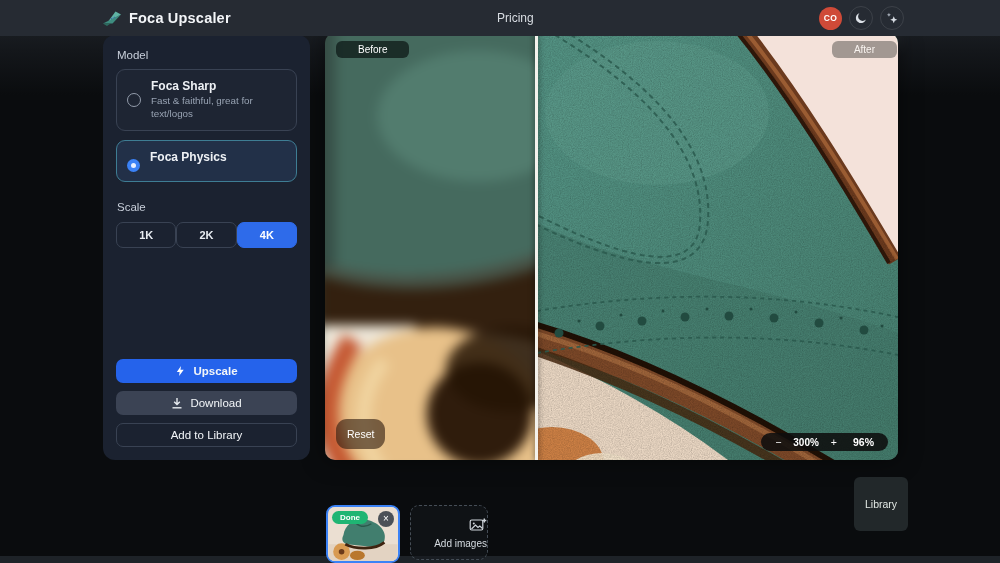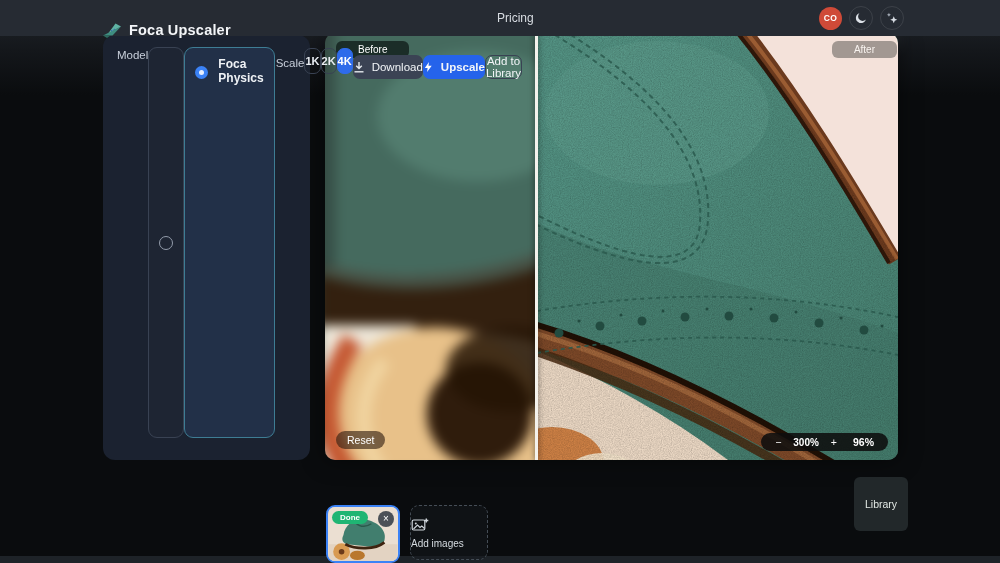--- a/index.html
+++ b/index.html
@@ -6,38 +6,38 @@
   html,body { background:#000; }
   .app {
     position:relative; width:1000px; height:563px; overflow:hidden;
     font-family:"Liberation Sans",sans-serif;
     background:linear-gradient(180deg,#22262d 0px,#14171b 50px,#0a0c0e 95px,#0a0c0e 100%);
   }
   button { font-family:inherit; cursor:pointer; }
 
   
   .header { position:absolute; left:0; top:0; width:1000px; height:36px; background:#262b33; z-index:5; }
-  .brand { position:absolute; left:102px; top:12px; height:36px; display:flex; align-items:center; gap:7px; }
+  .brand { position:absolute; left:102px; top:0; height:36px; display:flex; align-items:center; gap:7px; }
   .app-title { font-size:14.5px; font-weight:700; color:#f3f5f8; letter-spacing:.2px; }
   .nav-pricing { position:absolute; left:497px; top:11px; font-size:12px; color:#d8dce2; }
   .header-right { position:absolute; right:96px; top:6px; display:flex; align-items:center; gap:7px; }
   .avatar { width:23px; height:23px; border-radius:50%; background:#cf4a38; color:#fff; font-size:8.5px;
             font-weight:700; display:flex; align-items:center; justify-content:center; letter-spacing:.3px; }
   .icon-btn { width:24px; height:24px; border-radius:50%; background:transparent; border:1px solid rgba(255,255,255,.10);
               display:flex; align-items:center; justify-content:center; }
 
   
   .glow { position:absolute; filter:blur(8px); background:#7d8894; border-radius:10px; z-index:1; }
   .glow-a { left:332px; top:34px; width:420px; height:11px; opacity:.22; }
   .glow-b { left:560px; top:33px; width:210px; height:12px; opacity:.16; }
   .glow-c { left:792px; top:33px; width:106px; height:13px; opacity:.26; }
 
   
   .panel { position:absolute; left:103px; top:35px; width:207px; height:425px; background:#1b2230;
-           border-radius:12px; padding:12px 13px 13px; display:flex; flex-direction:row; z-index:4; }
+           border-radius:12px; padding:12px 13px 13px; display:flex; flex-direction:column; z-index:4; }
   .section-label { font-size:11.5px; color:#c7ced9; margin:2px 0 8px 1px; }
   .model-card { display:flex; gap:10px; padding:9px 10px; border:1px solid #394253; border-radius:9px;
                 margin-bottom:9px; background:rgba(255,255,255,.015); align-items:center; cursor:pointer; }
   .model-card.selected { border-color:#3e7d94; background:#223048; align-items:flex-start; }
   .model-card.selected .radio-dot { margin-top:9px; }
   .radio { width:14px; height:14px; border-radius:50%; border:1.6px solid #939cab; flex:0 0 auto; }
   .radio-dot { width:13px; height:13px; border-radius:50%; background:#3b82f6; flex:0 0 auto;
                display:flex; align-items:center; justify-content:center; }
   .radio-dot::after { content:""; width:5px; height:5px; border-radius:50%; background:#e8f0ff; }
   .model-name { font-size:12px; font-weight:700; color:#eef1f5; margin-bottom:2px; }
@@ -58,39 +58,39 @@
             overflow:hidden; background:#2c3a36; z-index:3; box-shadow:0 0 22px rgba(0,0,0,.5); }
   .pane-before { position:absolute; left:0; top:0; width:212px; height:427px; overflow:hidden; }
   .pane-before svg { position:absolute; left:-12px; top:-12px; filter:blur(6px); }
   .pane-after { position:absolute; left:212px; top:0; width:361px; height:427px; }
   .divider { position:absolute; left:210px; top:0; width:3px; height:427px; background:#f4f2ec;
              box-shadow:0 0 6px rgba(0,0,0,.55); cursor:ew-resize; }
   .badge { position:absolute; font-size:10px; padding:3px 22px; border-radius:6px; color:#fff; }
   .badge-before { left:11px; top:8px; background:rgba(16,28,26,.78); }
   .badge-after { right:1px; top:8px; background:rgba(112,106,101,.62); color:#f8f3ef; }
   .reset-btn { position:absolute; left:11px; bottom:11px; background:rgba(48,29,16,.62); color:#fff;
-               font-size:10.5px; padding:3px 11px; border-radius:11px; border:none;text-align:right; }
+               font-size:10.5px; padding:9px 11px; border-radius:11px; border:none;text-align:right; }
   .zoombar { position:absolute; right:10px; bottom:9px; background:rgba(14,14,14,.88); border-radius:9px;
              display:flex; align-items:center; padding:3px 6px; color:#fff; }
   .zoombar button { background:transparent; border:none; color:#fff; font-size:10.5px; padding:0 8px; }
   .zoom-level { font-size:10px; font-weight:700; padding:0 4px; }
   .zoom-reset { font-weight:700; }
 
   
   .library-btn { position:absolute; left:854px; top:477px; background:#22282a; color:#e1e7e3;
                  font-size:10.5px; padding:21px 11px; border-radius:6px; border:none; z-index:3; }
   .thumb { position:absolute; left:326px; top:505px; width:74px; height:58px; border:2px solid #3b82f6;
            border-radius:9px; overflow:hidden; background:#e9ddd0; z-index:3; cursor:pointer; }
   .done-badge { position:absolute; left:4px; top:4px; background:#1fb573; color:#fff; font-size:8px;
                 font-weight:700; padding:2px 8px; border-radius:8px; }
   .thumb-close { position:absolute; right:4px; top:4px; width:16px; height:16px; border-radius:50%;
                  background:rgba(52,60,70,.88); color:#fff; font-size:10px; line-height:14px;
                  text-align:center; border:none; padding:0; }
   .addbox { position:absolute; left:410px; top:505px; width:78px; height:55px; border:1.5px dashed #454d56;
-            border-radius:9px; display:flex; flex-direction:column; align-items:flex-start; justify-content:center;
+            border-radius:9px; display:flex; flex-direction:column; align-items:flex-end; justify-content:center;
             gap:5px; color:#d5dbe0; font-size:10px; background:rgba(20,23,27,.5); z-index:3; cursor:pointer; }
   .bottom-strip { position:absolute; left:0; top:556px; width:1000px; height:7px; background:#1e2328; z-index:2; }
 </style>
 </head>
 <body>
 
 <div class="app">
 
   <div class="glow glow-a"></div>
   <div class="glow glow-b"></div>
@@ -121,50 +121,54 @@
         </svg>
       </button>
     </div>
   </div>
 
   <div class="panel">
     <div class="section-label">Model</div>
 
     <div class="model-card">
       <span class="radio"></span>
+      <div>
+        <div class="model-name">Foca Sharp</div>
+        <div class="model-desc">Fast &amp; faithful, great for text/logos</div>
+      </div>
     </div>
 
     <div class="model-card selected">
       <span class="radio-dot"></span>
       <div>
         <div class="model-name">Foca Physics</div>
       </div>
     </div>
 
     <div class="section-label" style="margin-top:10px;">Scale</div>
     <div class="scale-row">
       <button class="scale-btn">1K</button>
       <button class="scale-btn">2K</button>
       <button class="scale-btn active">4K</button>
     </div>
 
     <div class="spacer"></div>
 
+    <button class="btn primary">
+      <svg width="11" height="12" viewBox="0 0 12 12">
+        <path d="M6.5,0.5 L2,7 H5 L4.5,11.5 L9.5,4.5 H6 Z" fill="#fff"></path>
+      </svg>
+      <span>Upscale</span>
+    </button>
     <button class="btn secondary">
       <svg width="12" height="12" viewBox="0 0 12 12" fill="none">
         <path d="M6,1 V7 M3.2,4.8 L6,7.6 L8.8,4.8" stroke="#e6eaef" stroke-width="1.4"></path>
         <path d="M1.5,10.8 H10.5" stroke="#e6eaef" stroke-width="1.4"></path>
       </svg>
       <span>Download</span>
-    </button>
-    <button class="btn primary">
-      <svg width="11" height="12" viewBox="0 0 12 12">
-        <path d="M6.5,0.5 L2,7 H5 L4.5,11.5 L9.5,4.5 H6 Z" fill="#fff"></path>
-      </svg>
-      <span>Upscale</span>
     </button>
     <button class="btn ghost">
       <span>Add to Library</span>
     </button>
   </div>
 
   <div class="viewer">
 
     <div class="pane-before">
       <svg width="236" height="451" viewBox="0 0 212 427">

